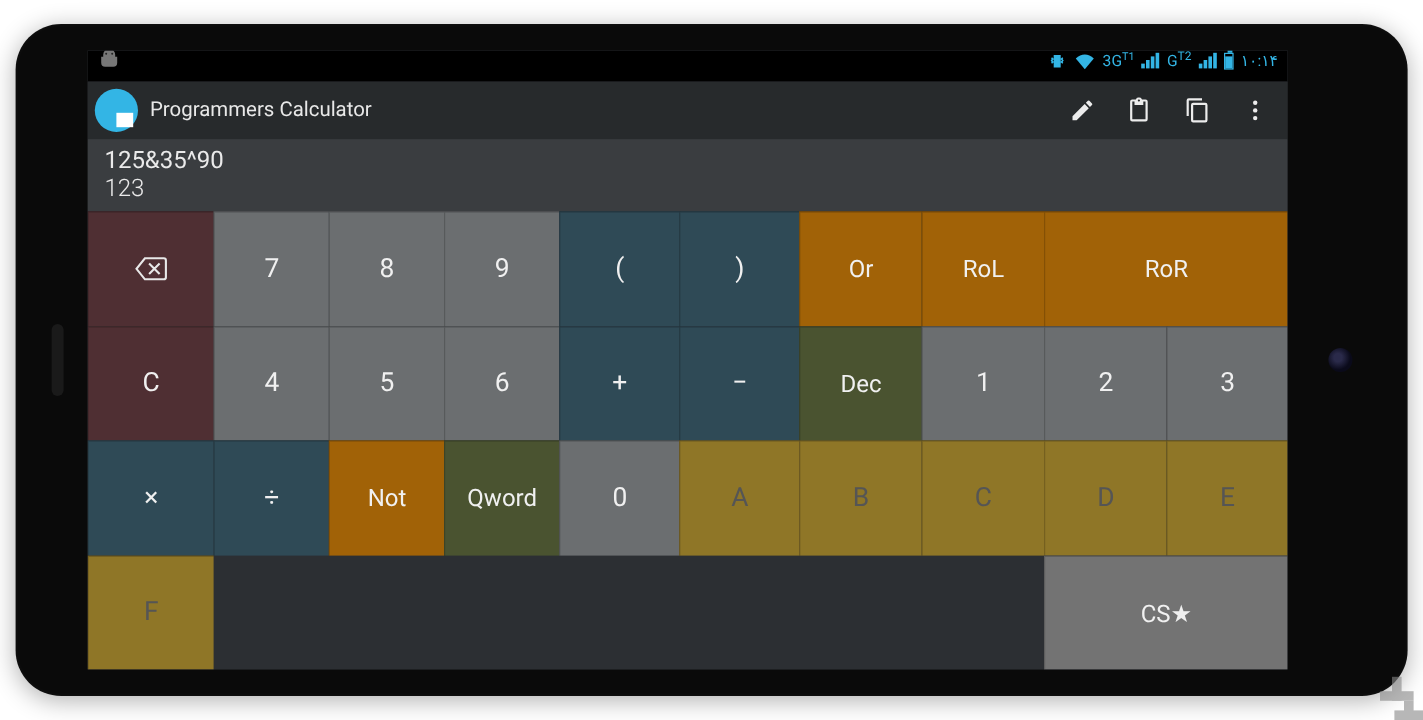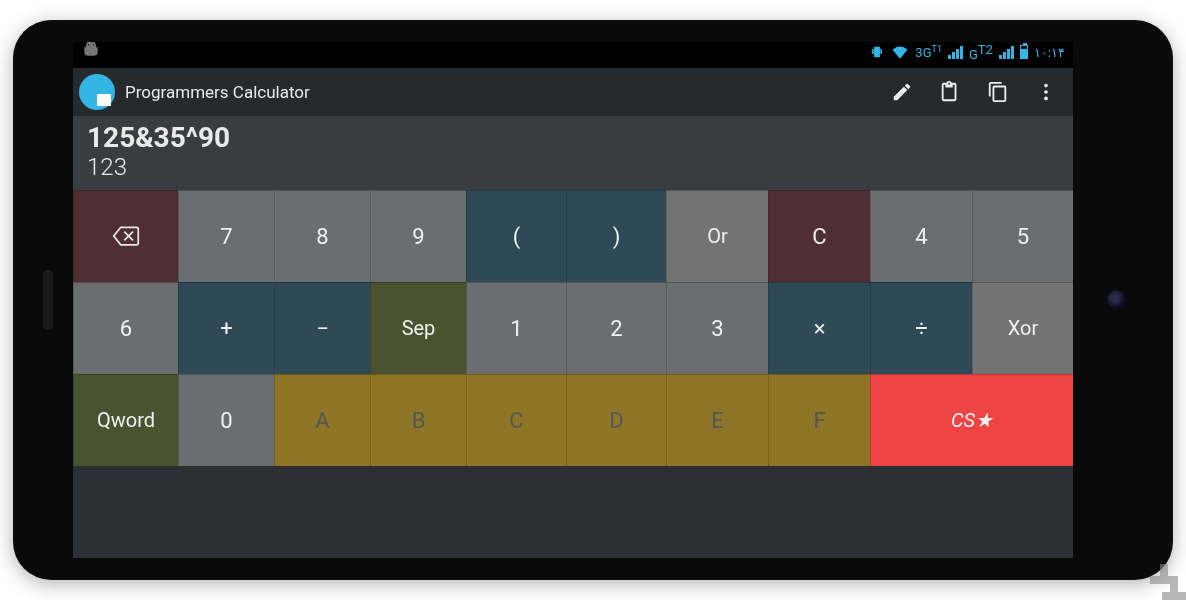--- a/index.html
+++ b/index.html
@@ -96,43 +96,43 @@
   .app-title { color: #e8e8e8; font-size: 17px; font-weight:400; }
   .action-spacer{flex:1;}
   .action-icons{display:flex;gap:26px;align-items:center;padding-right:6px;}
   .action-icons svg{width:22px;height:22px;}
   
   .display {
     background: #3a3d40;
     padding: 6px 14px 8px;
     color: #eaeaea;
   }
-  .expr { font-size: 28px; font-weight:700; line-height:1.15;}
-  .result { font-size: 24px; font-weight:300; line-height:1.15;}
+  .expr { font-size: 20px; font-weight:400; line-height:1.15;}
+  .result { font-size: 20px; font-weight:300; line-height:1.15;}
   
   .keypad {
     flex: 1;
     display: grid;
     grid-template-columns: 10.5% repeat(3,9.6%) repeat(2,10%) repeat(3,10.2%) 10.1%;
     grid-template-rows: repeat(4, 1fr);
   }
   .key {
     display:flex;align-items:center;justify-content:center;
     color:#f0f0f0;font-size:22px;font-weight:400;
     border-top:1px solid rgba(0,0,0,.25);
     border-left:1px solid rgba(0,0,0,.18);
     user-select:none;cursor:pointer;
   }
   .zone-del { background:#4f2f33; }
   .zone-mode{ background:#4a5330; }
   .zone-num { background:#6b6e70; }
   .zone-op  { background:#2f4a56; }
-  .zone-bit { background:#737373; }
+  .zone-bit { background:#a16207; }
   .zone-hex { background:#8f7627; color:#555;}
-  .zone-cs  { background:#ef4444;font-style:italic; }
+  .zone-cs  { background:#737373; }
   .key.small{font-size:20px;}
   .key svg{width:28px;height:22px;}
   
   .wm{position:absolute;right:-4px;bottom:-4px;width:40px;height:40px;opacity:.6;}
   .wm div{position:absolute;background:#888;}
 </style>
 </head>
 <body>
 
 <div class="device">
@@ -155,21 +155,21 @@
         <svg width="18" height="14" viewBox="0 0 24 18">
             <path fill="#33b5e5" d="M12 18 L2 6 C8 0 16 0 22 6 Z"></path>
           </svg>
         <span><span>3G</span><sup style="font-size:9px">T1</sup></span>
         <span class="sig">
             <i></i>
             <i></i>
             <i></i>
             <i></i>
           </span>
-        <span><span>G</span><sup style="font-size:13px">T2</sup></span>
+        <span><span>G</span><sup style="font-size:10px">T2</sup></span>
         <span class="sig">
             <i></i>
             <i></i>
             <i></i>
             <i></i>
           </span>
         <span class="batt"></span>
         <span>١٠:١۴</span>
       </div>
     </div>
@@ -210,35 +210,37 @@
             <path fill="none" stroke="#e8e8e8" stroke-width="2" d="M10 2 H28 a2 2 0 0 1 2 2 V20 a2 2 0 0 1 -2 2 H10 L2 12 Z"></path>
             <path stroke="#e8e8e8" stroke-width="2" d="M14 7 L24 17 M24 7 L14 17"></path>
           </svg>
       </div>
       <div class="key zone-num">7</div>
       <div class="key zone-num">8</div>
       <div class="key zone-num">9</div>
       <div class="key zone-op">(</div>
       <div class="key zone-op">)</div>
       <div class="key zone-bit small">Or</div>
+      <div class="key zone-bit small">RoL</div>
+      <div class="key zone-bit small" style="grid-column: 9 / 11;">RoR</div>
 
       <div class="key zone-del">C</div>
       <div class="key zone-num">4</div>
       <div class="key zone-num">5</div>
       <div class="key zone-num">6</div>
       <div class="key zone-op">+</div>
       <div class="key zone-op">−</div>
 
-      <div class="key zone-mode small">Sep</div>
+      <div class="key zone-mode small">Dec</div>
       <div class="key zone-num">1</div>
       <div class="key zone-num">2</div>
       <div class="key zone-num">3</div>
       <div class="key zone-op">×</div>
       <div class="key zone-op">÷</div>
-      <div class="key zone-bit small">Xor</div>
+      <div class="key zone-bit small">Not</div>
 
       <div class="key zone-mode small">Qword</div>
       <div class="key zone-num">0</div>
       <div class="key zone-hex">A</div>
       <div class="key zone-hex">B</div>
       <div class="key zone-hex">C</div>
       <div class="key zone-hex">D</div>
       <div class="key zone-hex">E</div>
       <div class="key zone-hex">F</div>
       <div class="key zone-cs small" style="grid-column:9/11">CS★</div>

